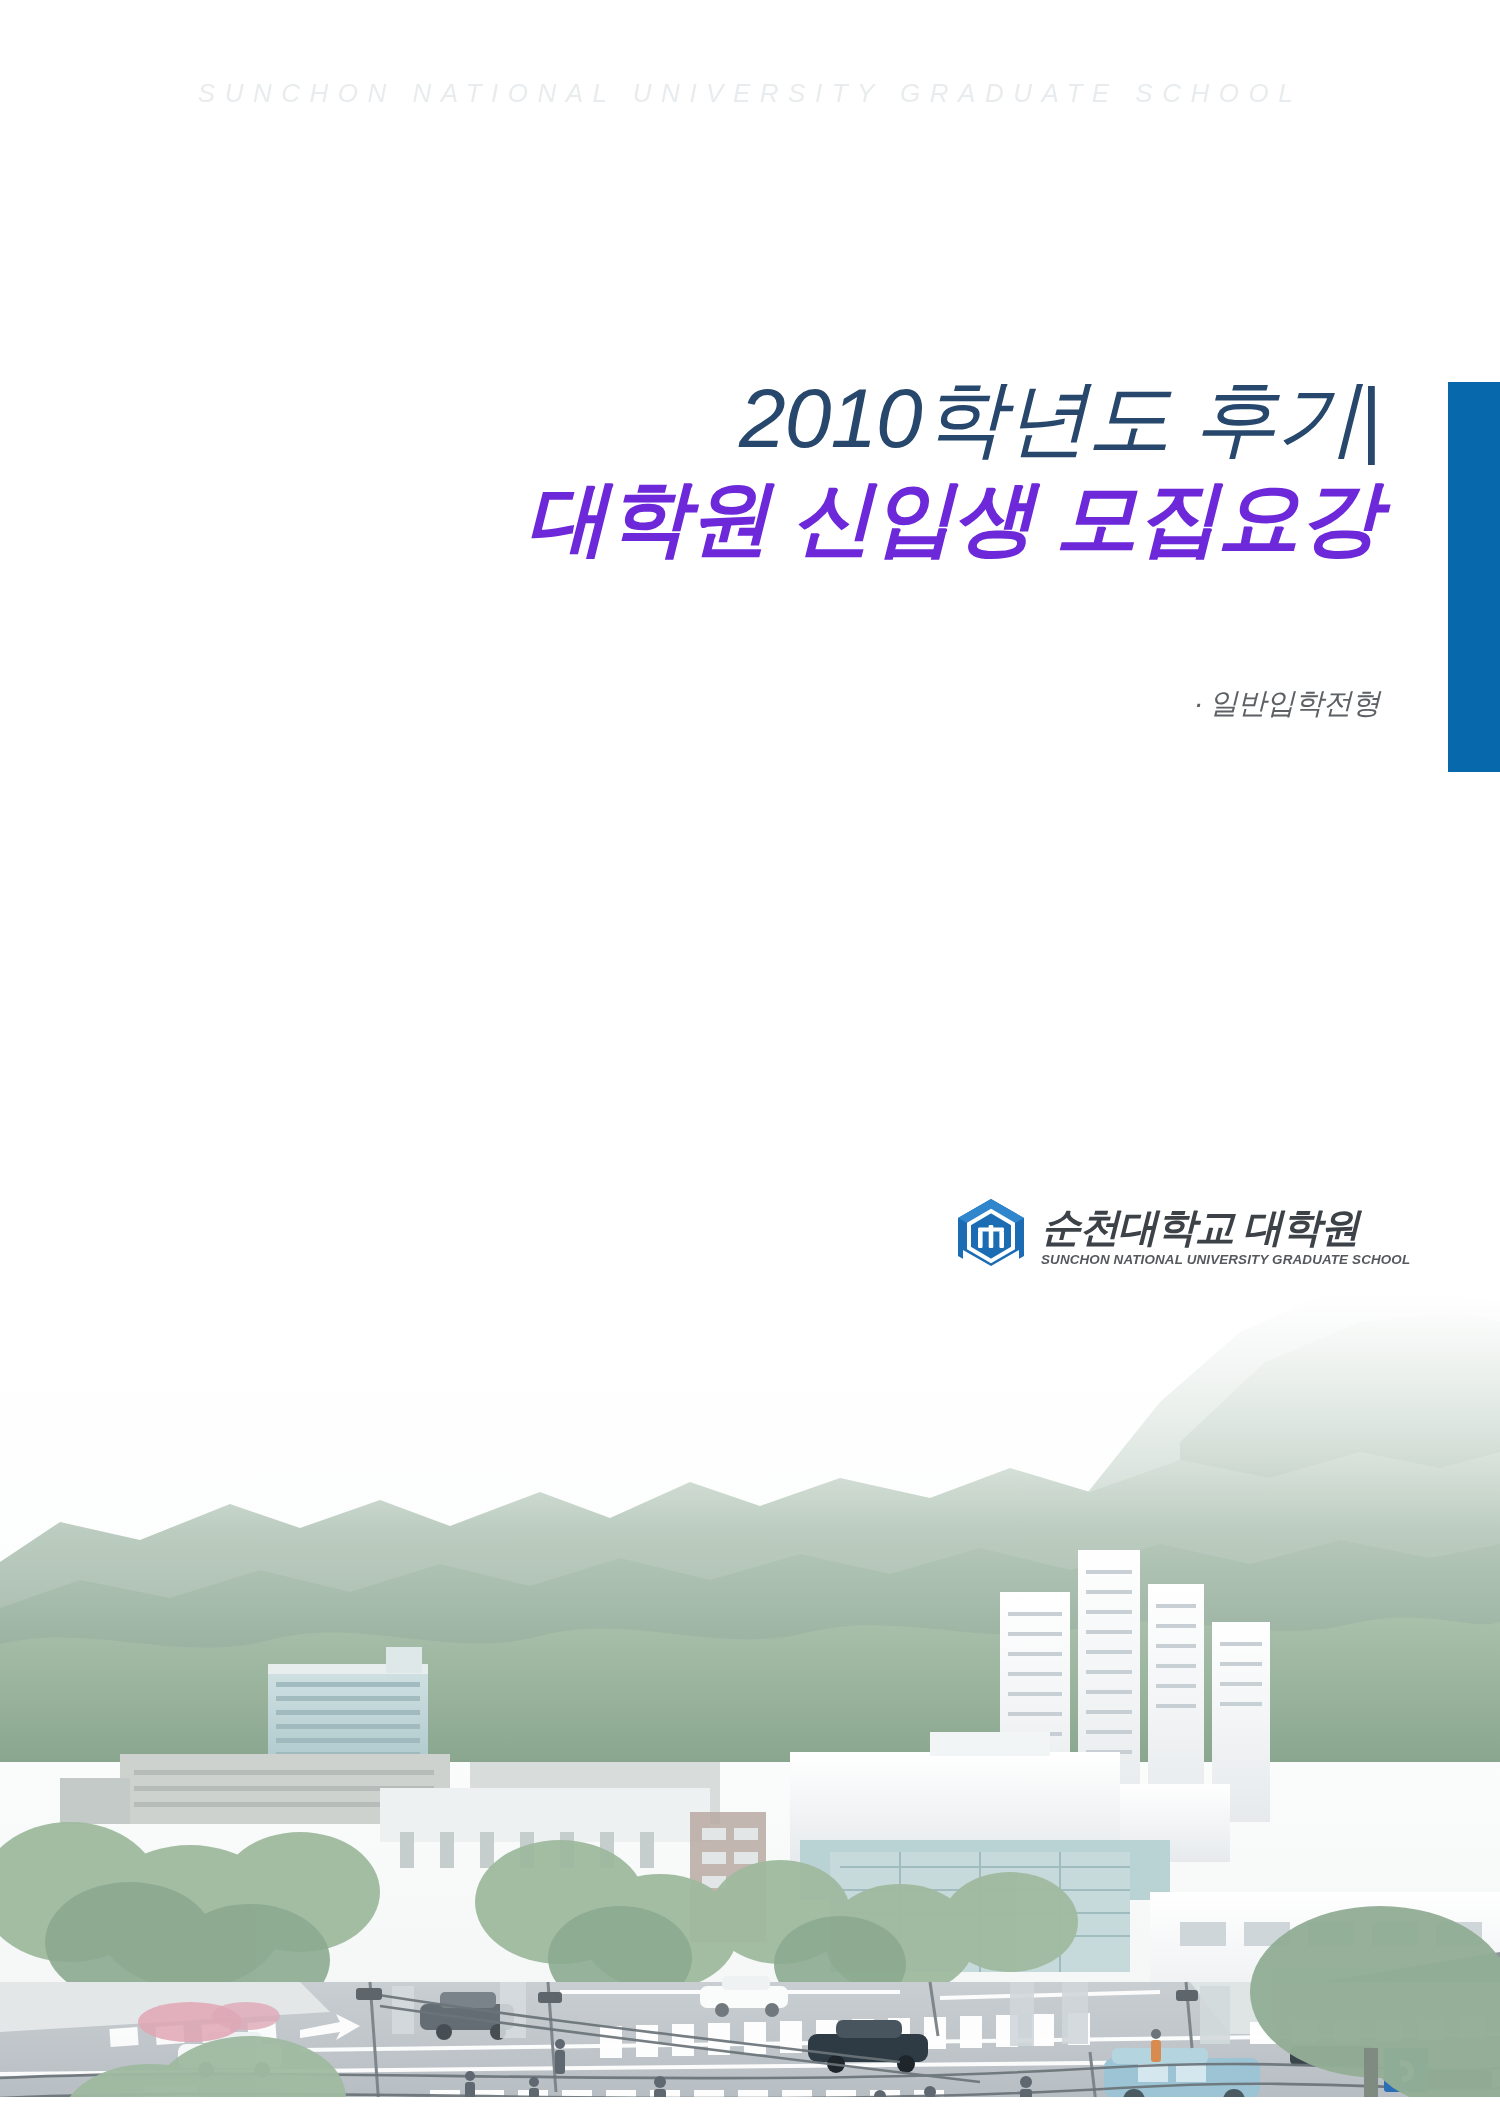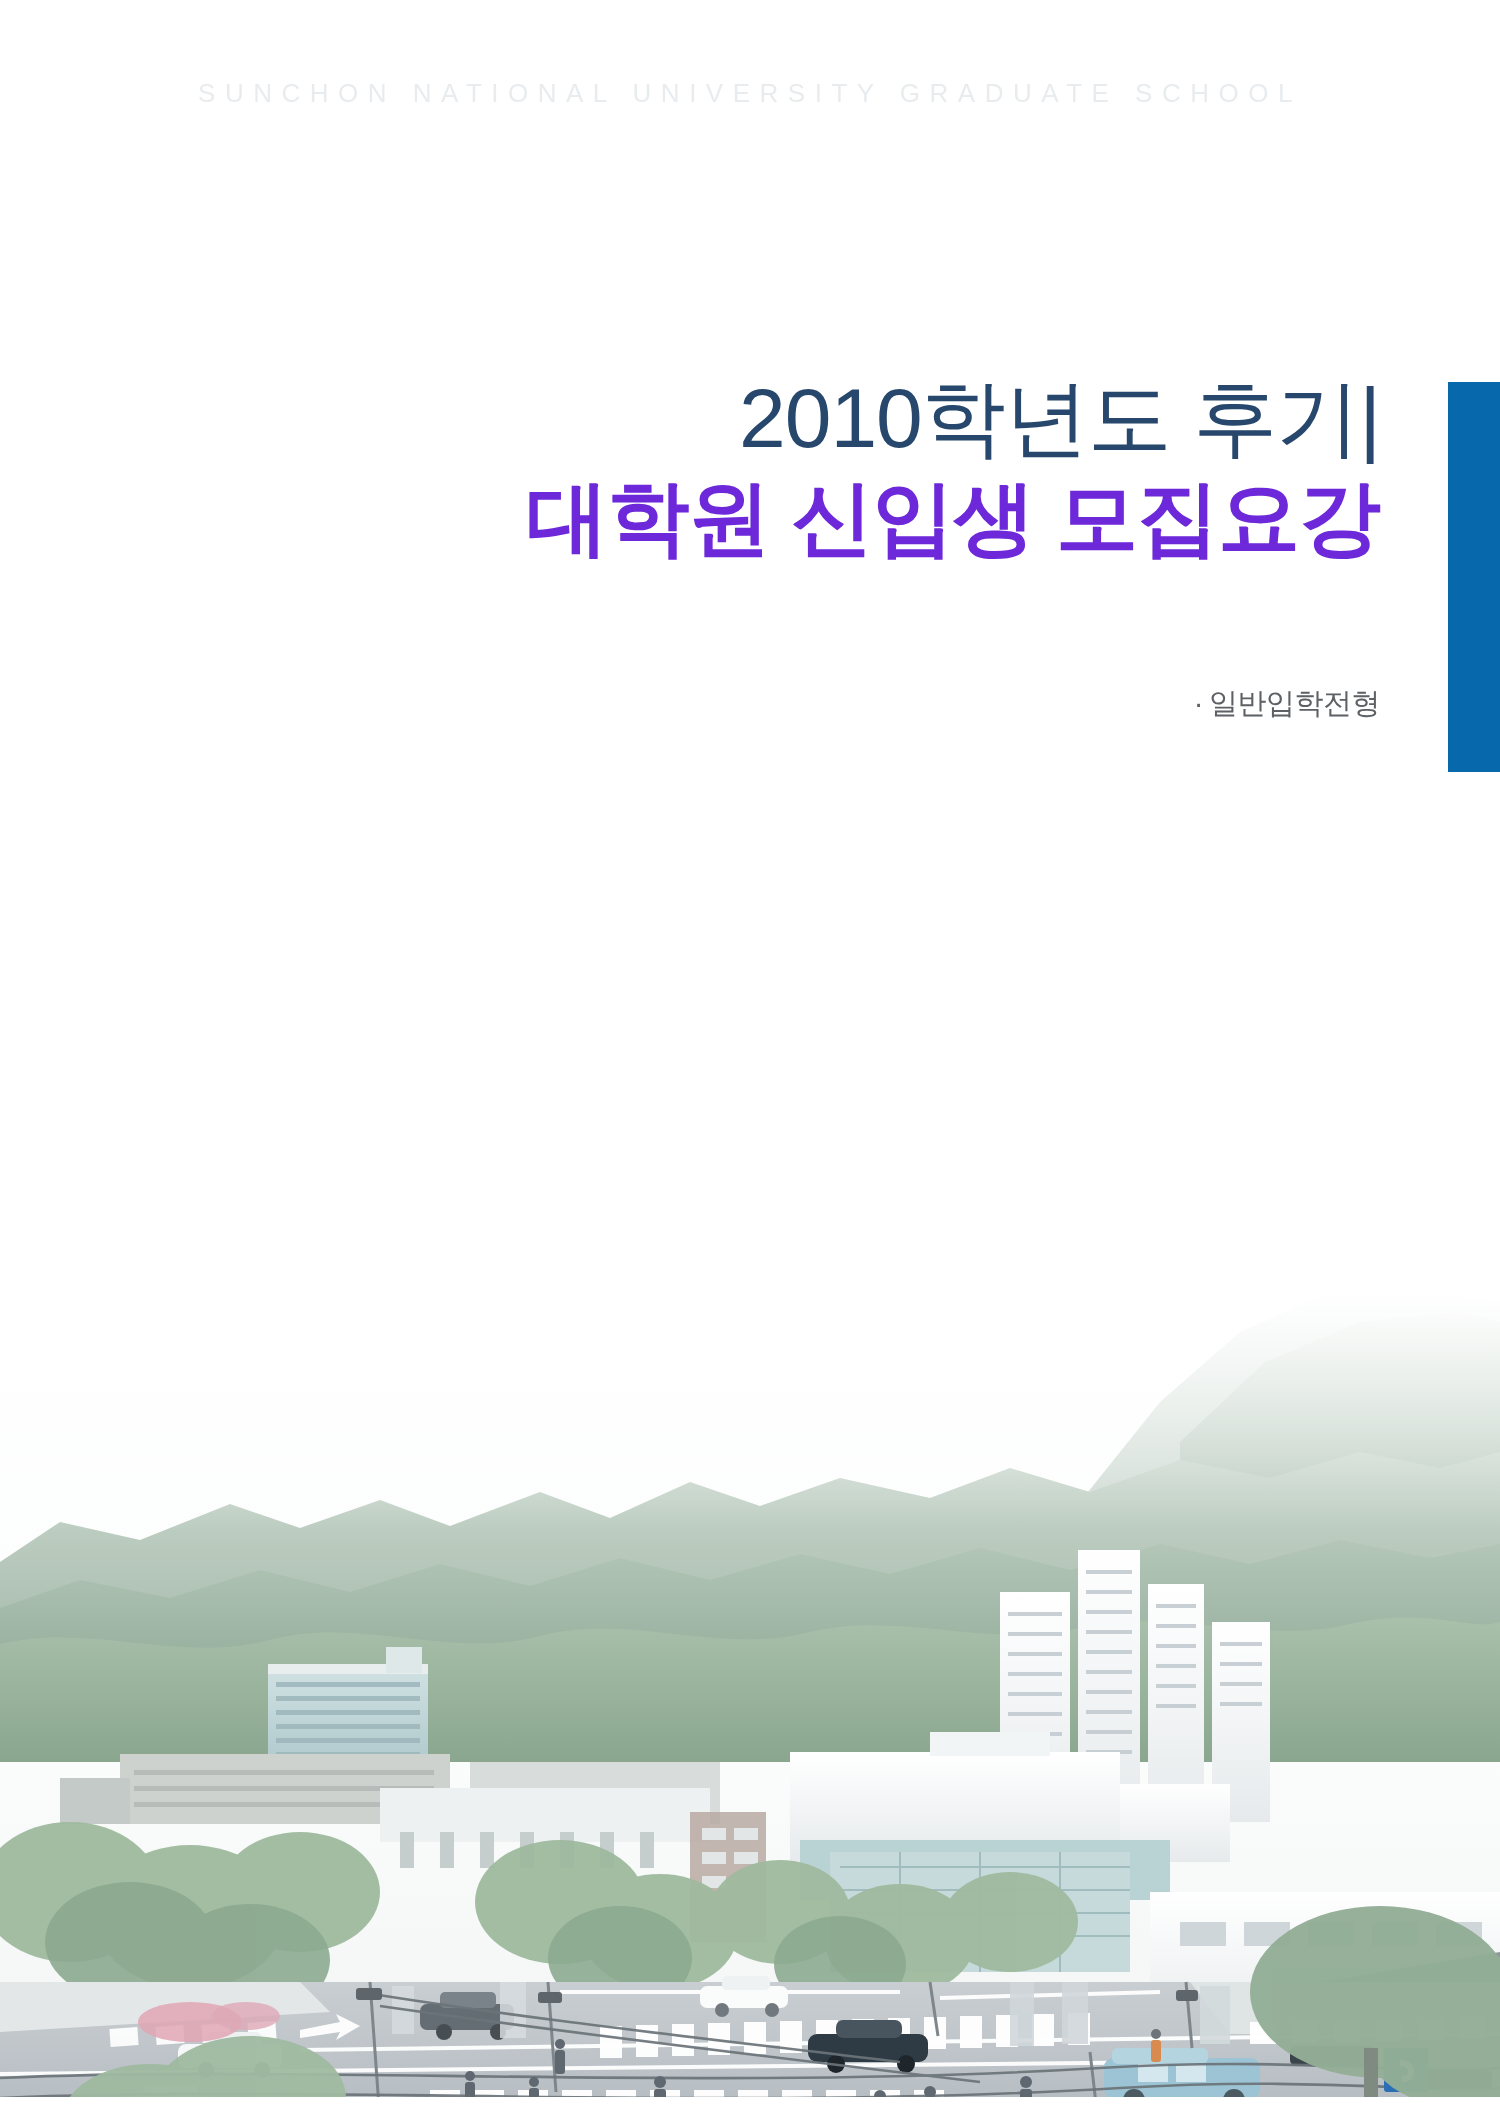--- a/index.html
+++ b/index.html
@@ -10,20 +10,21 @@
     background:#ffffff;
     font-family:"Liberation Sans", "DejaVu Sans", sans-serif;
     overflow:hidden;
   }
 
   .page {
     position:relative;
     width:1500px; height:2097px;
     background:#ffffff;
     overflow:hidden;
+    font-style:italic;
   }
 
   
   .running-head {
     position:absolute;
     top:78px; left:0; width:1500px;
     text-align:center;
     font-size:26px;
     letter-spacing:9.5px;
     color:#e9ecee;
@@ -133,20 +134,45 @@
     <div class="title-line1">2010학년도 후기|</div>
     <div class="title-line2">대학원 신입생 모집요강</div>
   </div>
 
   <div class="bullets">
     <div class="bullet-row">
       <span class="bullet-dot">·</span><span>일반입학전형</span>
     </div>
   </div>
 
+  <div class="logo-lockup">
+    <span>
+      <svg class="logo-emblem" viewBox="0 0 72 78" xmlns="http://www.w3.org/2000/svg" aria-hidden="true">
+
+        <path d="M36 1 L69 20 L69 58 L36 77 L3 58 L3 20 Z" fill="#1b6cb3"></path>
+
+        <path d="M36 1 L69 20 L60 25 L36 11 L12 25 L3 20 Z" fill="#2f86cc"></path>
+
+        <path d="M8 52 L36 68 L64 52 L64 62 L36 78 L8 62 Z" fill="#ffffff"></path>
+
+        <path d="M36 13 L58 26 L58 50 L36 63 L14 50 L14 26 Z" fill="none" stroke="#ffffff" stroke-width="4"></path>
+
+        <g fill="#ffffff">
+          <rect x="23" y="33" width="4.6" height="17" rx="1.2"></rect>
+          <rect x="33.7" y="27" width="4.6" height="23" rx="1.2"></rect>
+          <rect x="44.4" y="33" width="4.6" height="17" rx="1.2"></rect>
+          <rect x="23" y="29.5" width="26" height="4" rx="1.2"></rect>
+        </g>
+      </svg>
+    </span>
+    <span class="logo-text">
+      <span class="logo-ko">순천대학교 대학원</span>
+      <span class="logo-en">SUNCHON NATIONAL UNIVERSITY GRADUATE SCHOOL</span>
+    </span>
+  </div>
 
   <div class="photo">
     <svg viewBox="0 0 1500 829" xmlns="http://www.w3.org/2000/svg" aria-hidden="true">
       <defs>
         <linearGradient id="skyFade" x1="0" y1="0" x2="0" y2="1">
           <stop offset="0%" stop-color="#ffffff"></stop>
           <stop offset="55%" stop-color="#fbfcfc"></stop>
           <stop offset="100%" stop-color="#f2f5f4"></stop>
         </linearGradient>
         <linearGradient id="ridgeFar" x1="0" y1="0" x2="0" y2="1">

